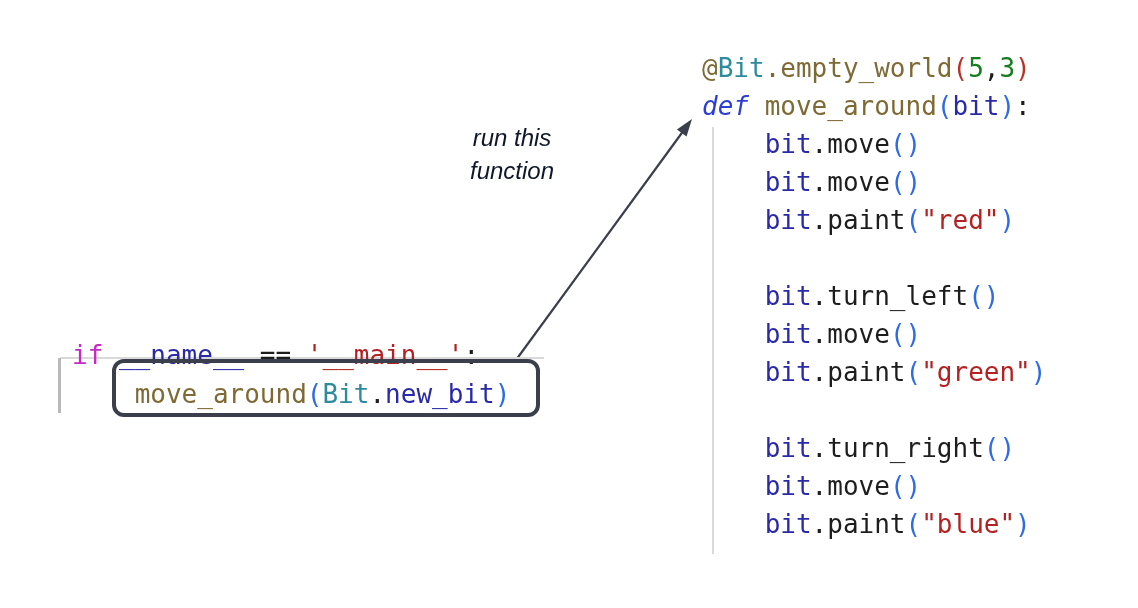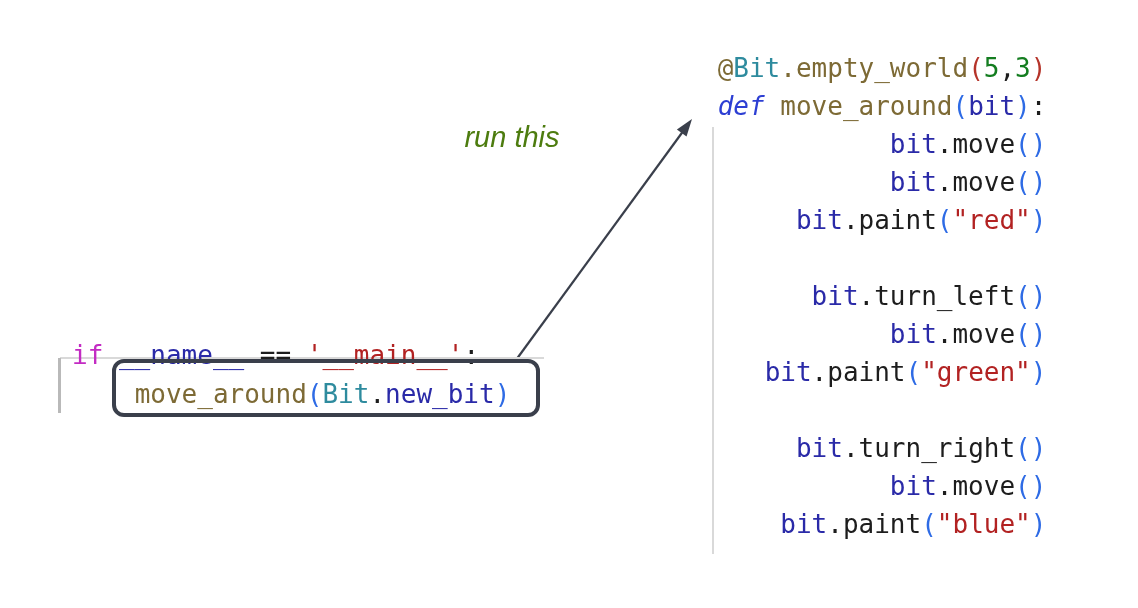--- a/index.html
+++ b/index.html
@@ -2,21 +2,21 @@
 <html style="--kw_magenta: #c32bc3; --kw_blue: #2d3fd3; --id_navy: #2a2aa8; --fn_olive: #7d6a35; --cls_teal: #2e8b9e; --str_red: #b22222; --num_green: #147d20; --par_blue: #2e6be5; --par_red: #b5342a; --pln_black: #1d1d1d; --box_arrow: #3a3f4b; --guide_light: #d9d9d9; --gutter_gray: #b9b9b9;"><head>
 <meta charset="utf-8">
 <style>
   html,body{margin:0;padding:0;background:#ffffff;}
   .canvas{position:relative;width:1138px;height:608px;background:#ffffff;overflow:hidden;
           font-family:"DejaVu Sans Mono", monospace;}
   
   .code-block{position:absolute;font-size:26px;line-height:38px;font-weight:400;
               color:var(--pln_black);white-space:pre;}
   .code-block.left{left:72px;top:336px;line-height:39px;}
-  .code-block.right{left:702px;top:49px;text-align:right;}
+  .code-block.right{left:702px;top:49px;}
   .code-line{white-space:pre;}
   .tok-kwm{color:var(--kw_magenta);}
   .tok-kwb{color:var(--kw_blue);font-style:italic;}
   .tok-id{color:var(--id_navy);}
   .tok-fn{color:var(--fn_olive);}
   .tok-cls{color:var(--cls_teal);}
   .tok-str{color:var(--str_red);}
   .tok-num{color:var(--num_green);}
   .tok-parb{color:var(--par_blue);}
   .tok-parr{color:var(--par_red);}
@@ -24,35 +24,36 @@
   
   .callout-box{position:absolute;left:112px;top:359px;width:420px;height:50px;
                border:4px solid var(--box_arrow);border-radius:12px;background:transparent;}
   
   .h-guide{position:absolute;left:60px;top:357px;width:484px;height:2px;background:var(--guide_light);}
   .v-gutter-left{position:absolute;left:58px;top:358px;width:3px;height:55px;background:var(--gutter_gray);}
   .v-guide-right{position:absolute;left:712px;top:127px;width:2px;height:427px;background:var(--guide_light);}
   
   .annotation{position:absolute;left:430px;top:121px;width:164px;text-align:center;
               font-family:"Liberation Sans", sans-serif;font-style:italic;
-              font-size:29px;line-height:33px;color:#4d7c0f;}
+              font-size:24px;line-height:33px;color:#0f172a;}
   .arrow-svg{position:absolute;left:0;top:0;pointer-events:none;}
 </style>
 </head>
 <body>
 
 <div class="canvas">
 
   <svg class="arrow-svg" width="1138" height="608" viewBox="0 0 1138 608">
     <line class="arrow-stroke" x1="516" y1="360" x2="684" y2="130" stroke-width="2.2" stroke="#3a3f4b"></line>
     <polygon class="arrow-head" points="692,119 686.5,136.6 676.9,129.6" fill="#3a3f4b"></polygon>
   </svg>
 
   <div class="annotation">
     <div>run this</div>
+    <div>function</div>
   </div>
 
   <div class="h-guide"></div>
   <div class="v-gutter-left"></div>
   <div class="v-guide-right"></div>
 
   <div class="code-block left"><div class="code-line"><span class="tok-kwm">if</span><span class="tok-pln"> </span><span class="tok-id">__name__</span><span class="tok-pln"> == </span><span class="tok-str">'__main__'</span><span class="tok-pln">:</span></div><div class="code-line"><span class="tok-pln">    </span><span class="tok-fn">move_around</span><span class="tok-parb">(</span><span class="tok-cls">Bit</span><span class="tok-pln">.</span><span class="tok-id">new_bit</span><span class="tok-parb">)</span></div></div>
 
   <div class="callout-box"></div>
 

